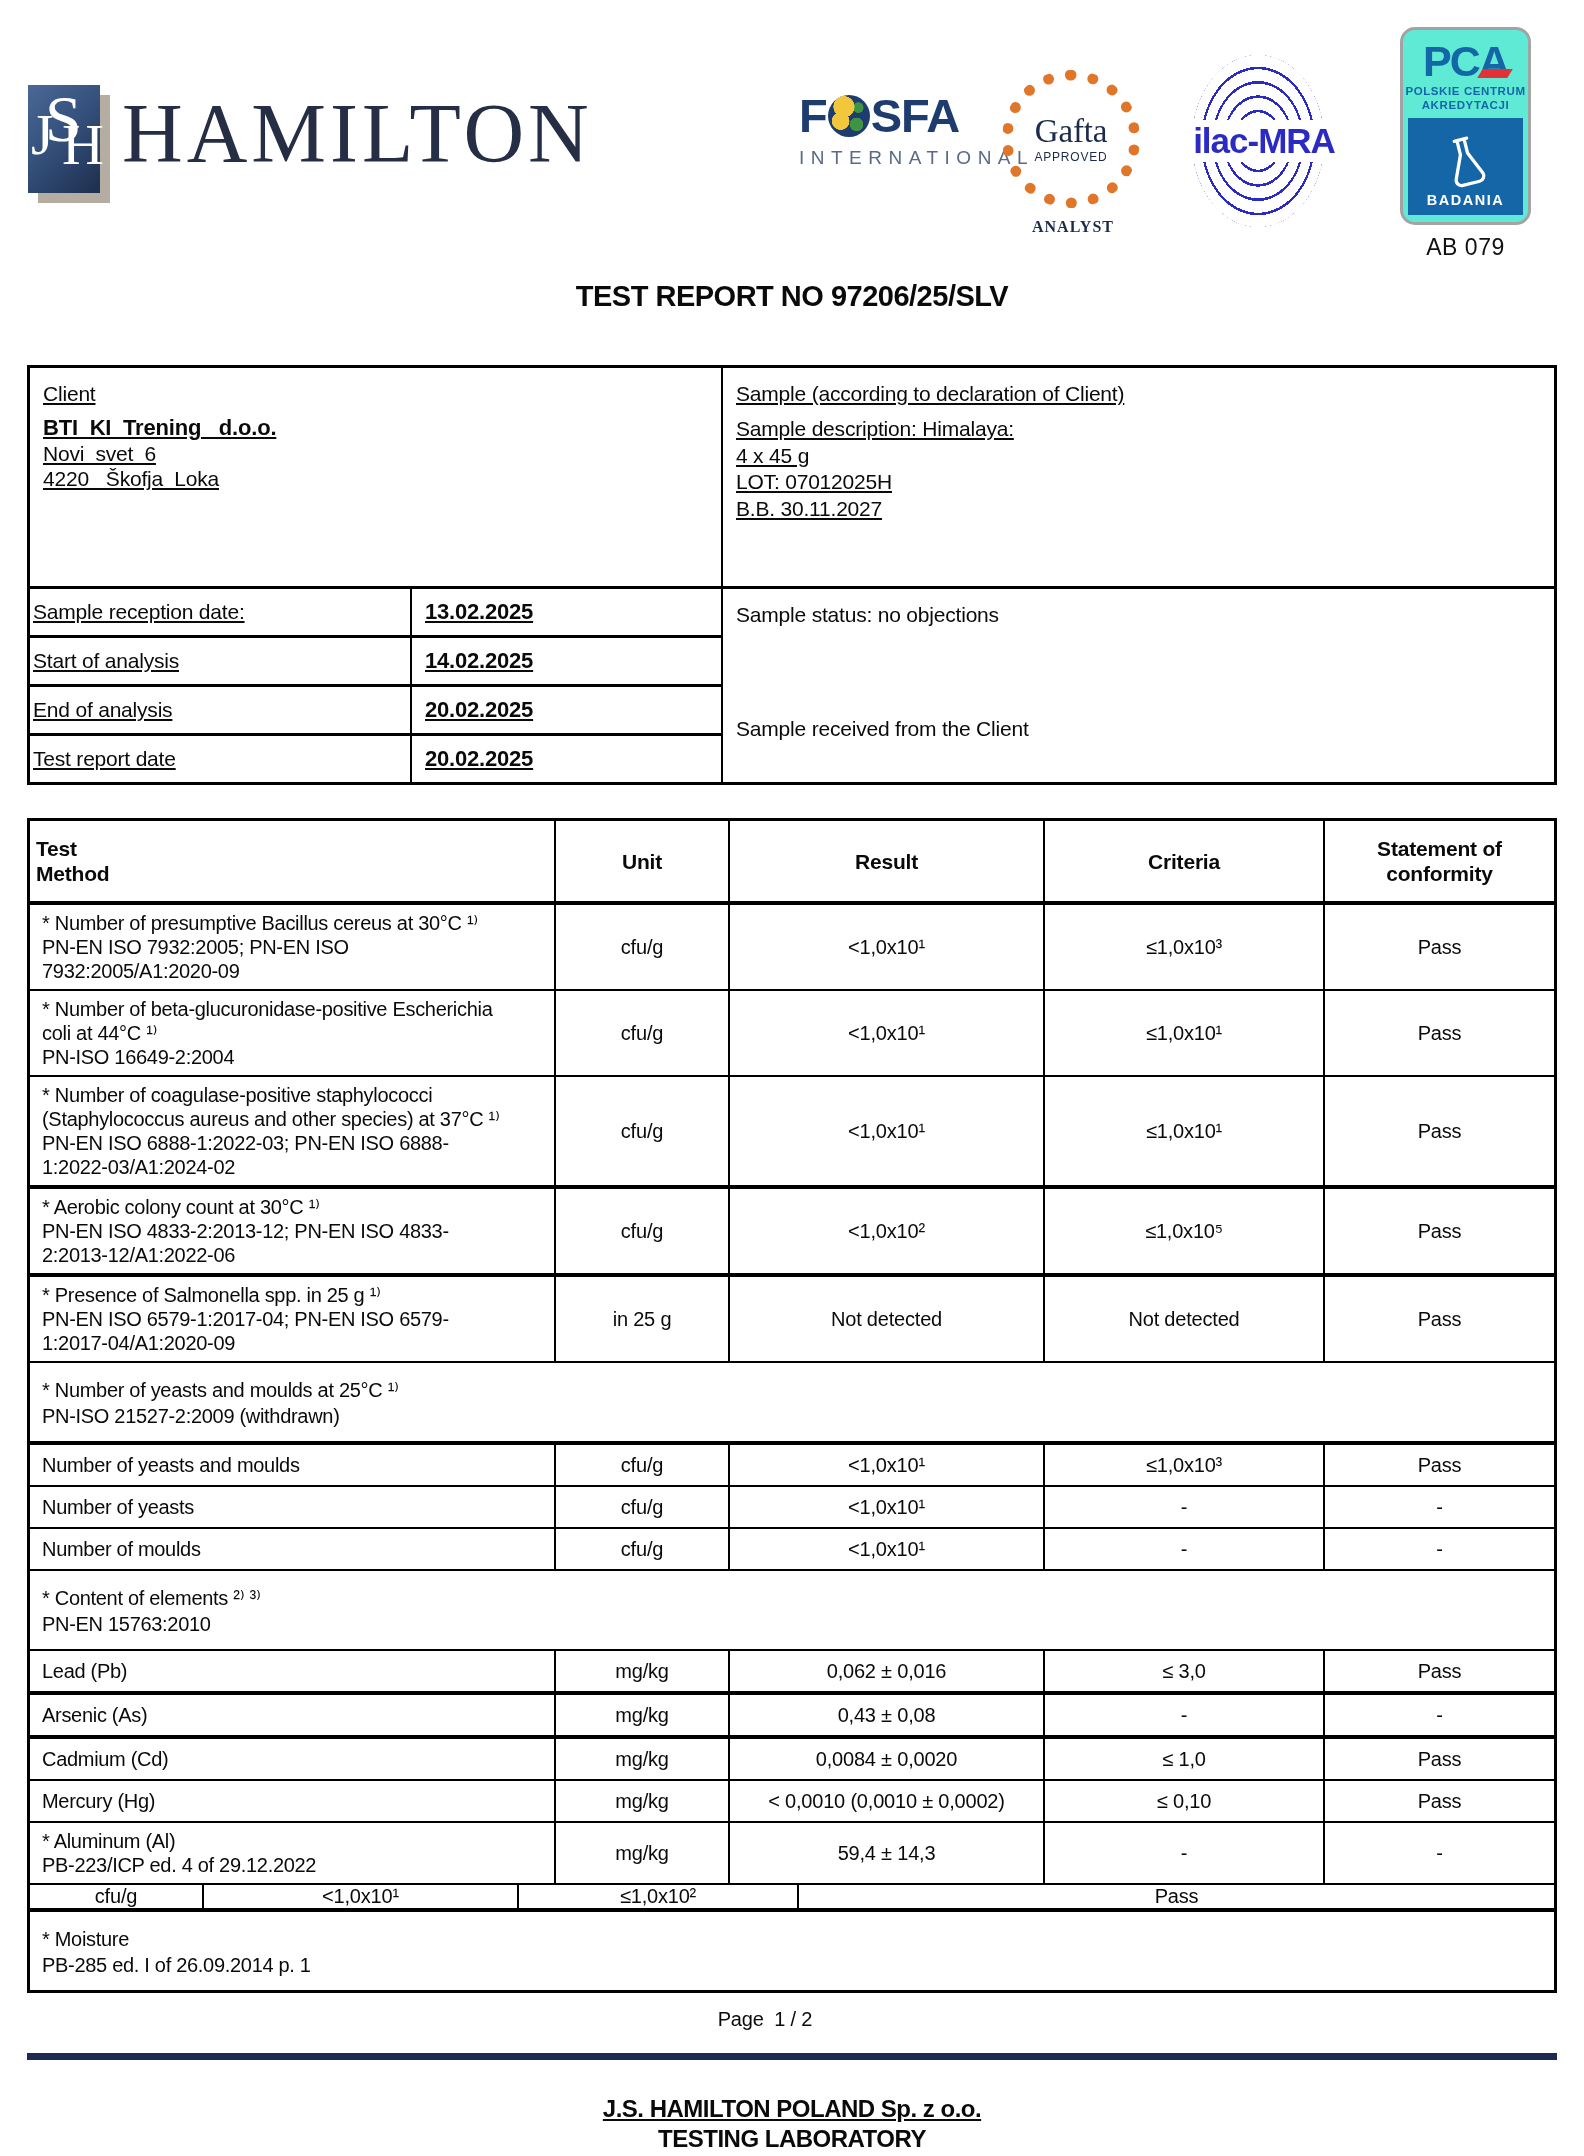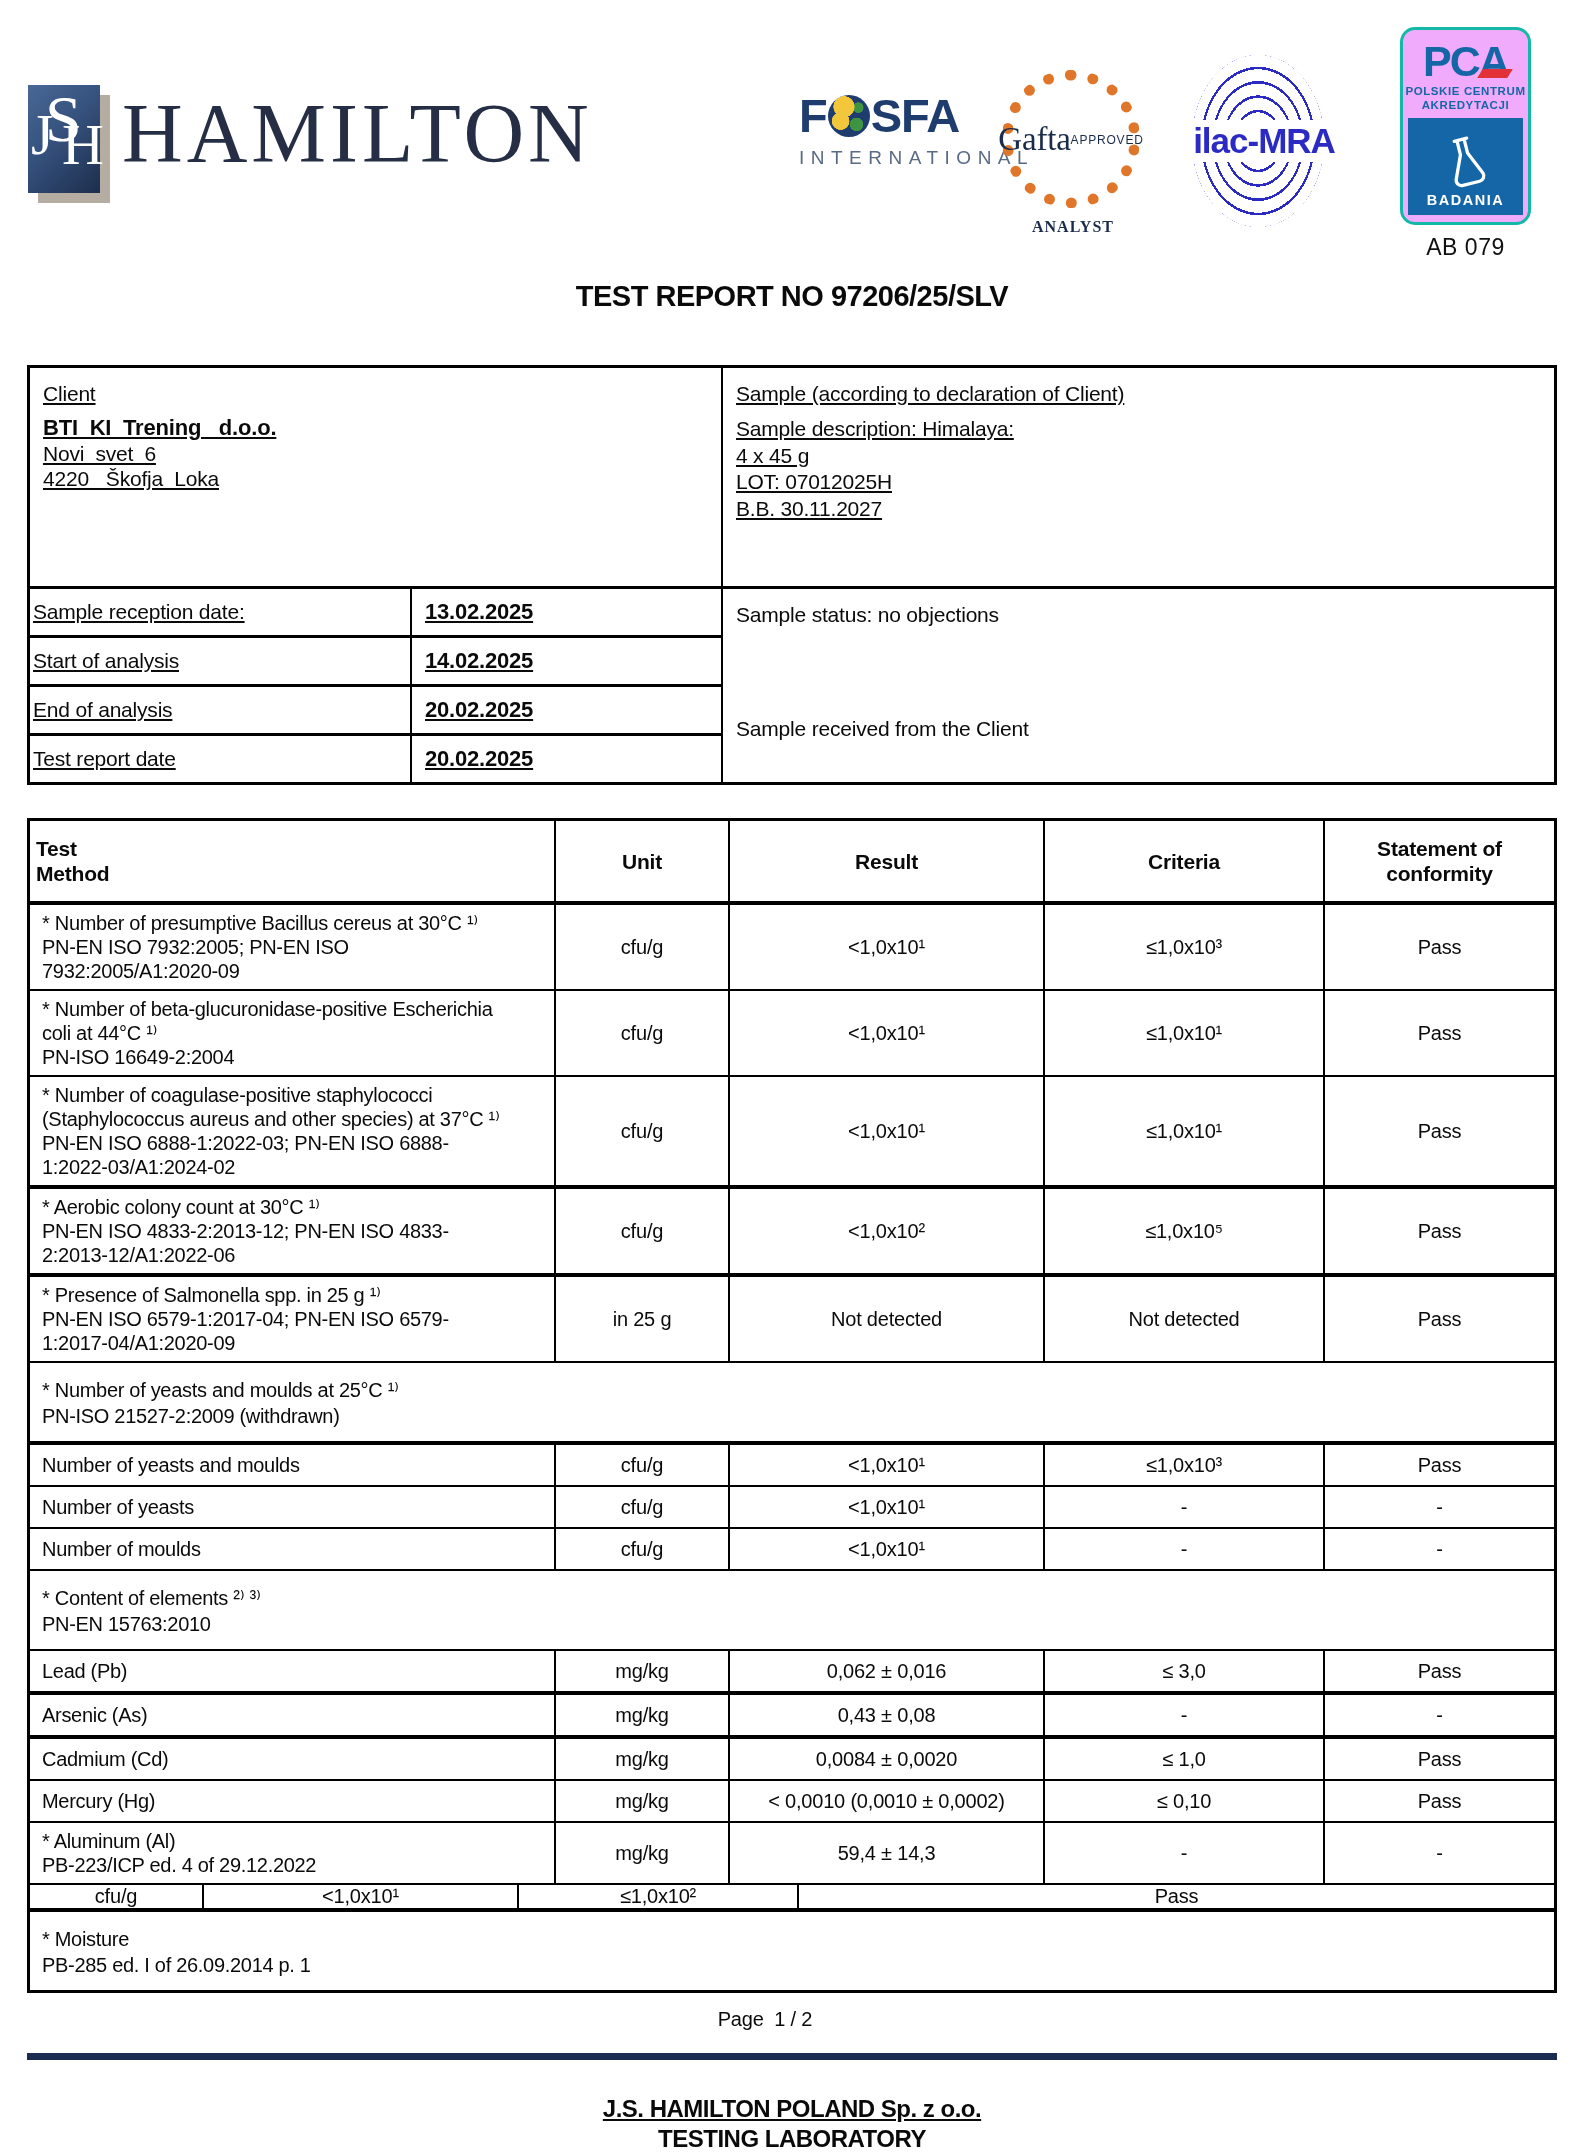--- a/index.html
+++ b/index.html
@@ -24,34 +24,34 @@
   .globe{display:inline-block;width:42px;height:42px;border-radius:50%;vertical-align:-5px;margin:0 1px;
     background:
       radial-gradient(circle at 38% 28%,#f3c73b 0 26%,transparent 27%),
       radial-gradient(circle at 30% 62%,#f3c73b 0 22%,transparent 23%),
       radial-gradient(circle at 68% 70%,#3f9442 0 16%,transparent 17%),
       radial-gradient(circle at 72% 30%,#3f9442 0 12%,transparent 13%),
       #1e3c6e;}
   .fosfa-intl{margin-top:9px;font-size:19px;color:#5a6a85;letter-spacing:6.5px;line-height:19px;}
   .gafta{position:absolute;left:1002px;top:70px;width:142px;}
   .gafta-ring{width:116px;height:116px;border:11px dotted #e0762a;border-radius:50%;
-    display:flex;align-items:center;justify-content:center;}
+    display:flex;flex-direction:column;align-items:center;justify-content:center;}
   .gafta-name{font-family:"Liberation Serif","DejaVu Serif",serif;font-size:33px;color:#1b2b4a;line-height:34px;}
   .gafta-approved{font-size:12px;color:#1b2b4a;letter-spacing:0.8px;margin-top:2px;}
   .gafta-analyst{margin-top:10px;text-align:center;font-family:"Liberation Serif","DejaVu Serif",serif;
     font-weight:bold;font-size:16px;color:#1b2b4a;letter-spacing:1px;}
   .ilac{position:absolute;left:1192px;top:55px;width:132px;height:172px;}
   .ilac-oval{position:absolute;left:0;top:0;right:0;bottom:0;border-radius:50%;
     background:repeating-radial-gradient(ellipse 66px 86px at 50% 50%,#2b2bc4 0 2px,#ffffff 2px 11px);}
   .ilac-band{position:absolute;left:-10px;right:-22px;top:50%;transform:translateY(-50%);height:42px;
     background:#fff;display:flex;align-items:center;justify-content:center;}
   .ilac-band span{font-size:35px;font-weight:bold;color:#2b2bc4;letter-spacing:-1px;}
   .pca{position:absolute;left:1400px;top:27px;width:131px;text-align:center;}
-  .pca-box{box-sizing:border-box;width:131px;height:198px;border:3px solid #14b8a6;border-radius:15px;
-    background:#f0abfc;padding-top:8px;}
+  .pca-box{box-sizing:border-box;width:131px;height:198px;border:3px solid #a3a3a3;border-radius:15px;
+    background:#5eead4;padding-top:8px;}
   .pca-abbr{position:relative;display:inline-block;font-size:43px;font-weight:bold;color:#1566a7;
     letter-spacing:-2px;line-height:46px;}
   .pca-red{position:absolute;right:-2px;bottom:6px;width:30px;height:9px;background:#e23137;transform:skewX(-32deg);}
   .pca-name{font-size:11.5px;font-weight:bold;color:#1566a7;letter-spacing:0.6px;line-height:14px;}
   .pca-blue{box-sizing:border-box;margin:6px auto 0;width:115px;height:97px;background:#1566a7;
     display:flex;flex-direction:column;align-items:center;justify-content:flex-end;padding-bottom:7px;}
   .flask{width:44px;height:52px;margin-bottom:4px;transform:rotate(-14deg);}
   .pca-badania{font-size:14.5px;font-weight:bold;color:#fff;letter-spacing:1.5px;}
   .pca-ab{margin-top:9px;font-size:23px;color:#111;letter-spacing:0.5px;}
   

